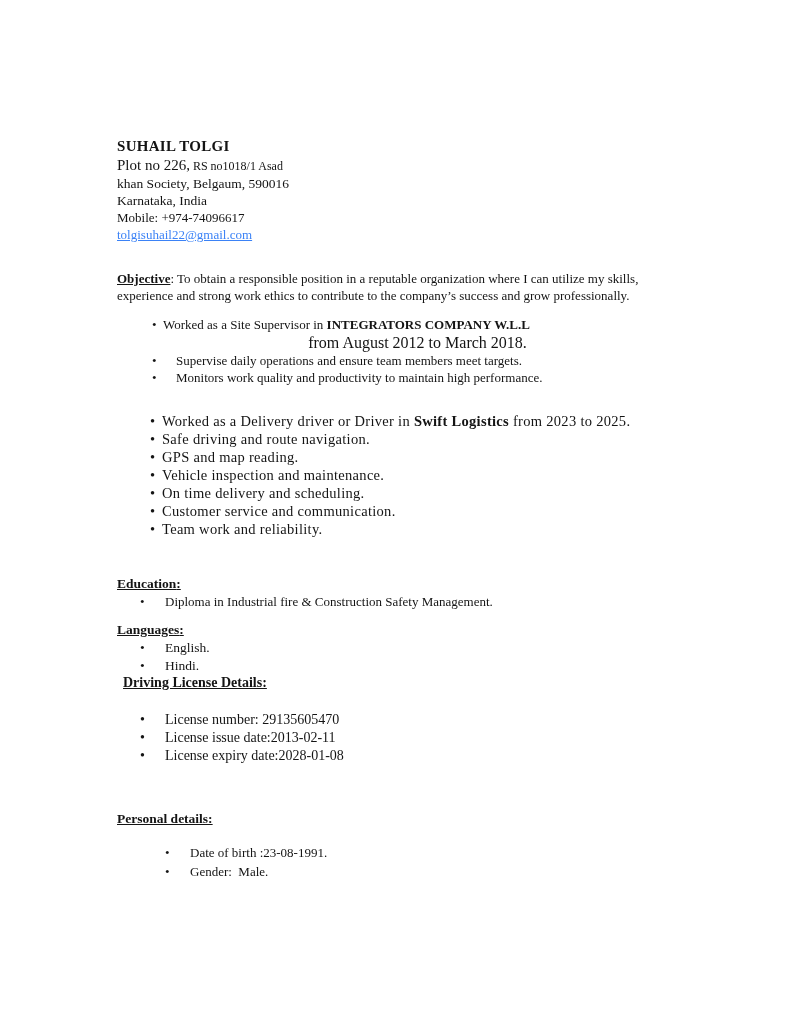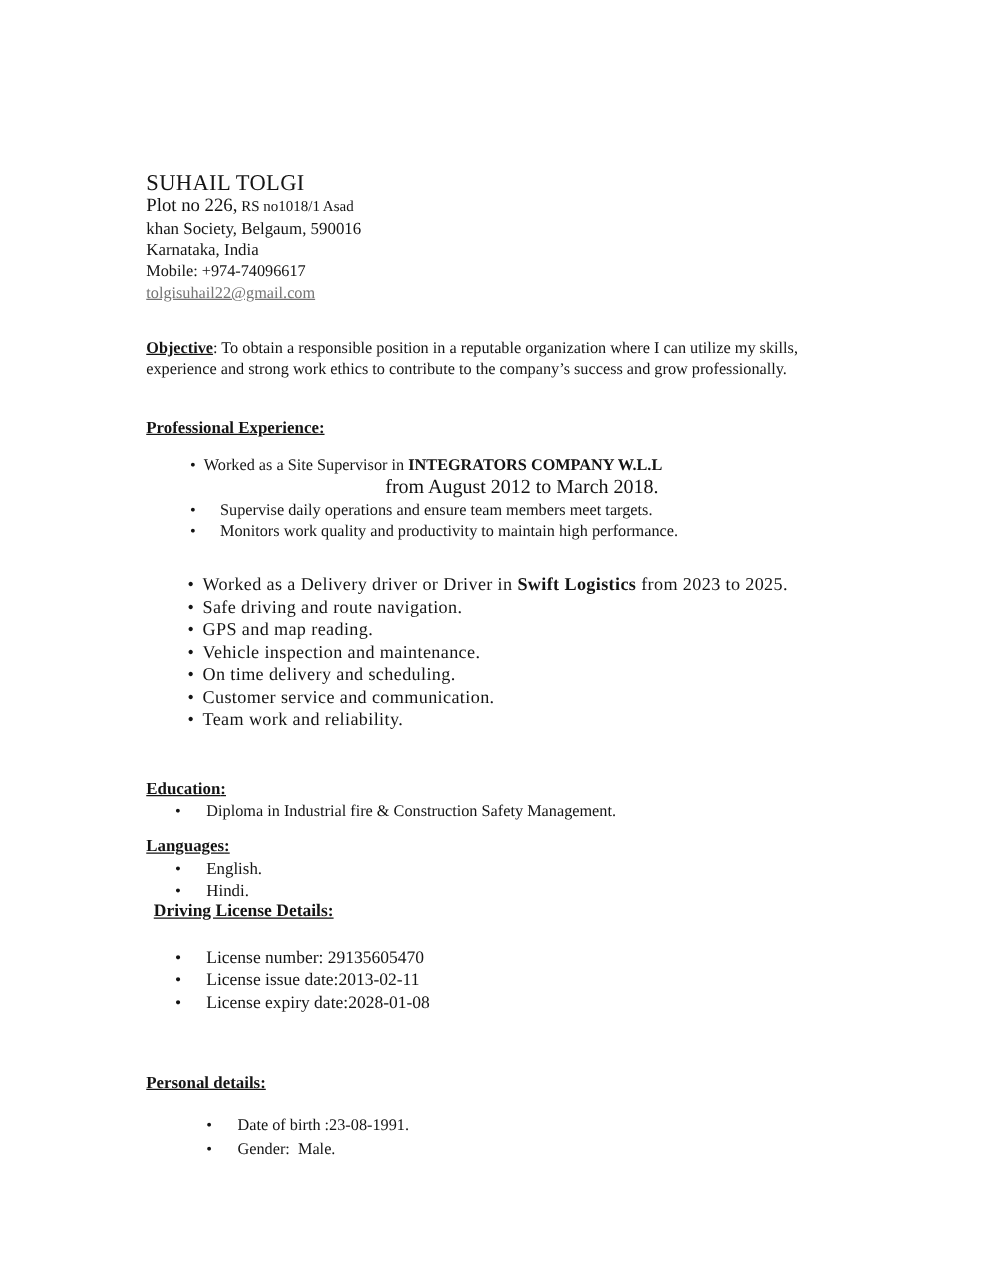--- a/index.html
+++ b/index.html
@@ -10,28 +10,28 @@
     background: #ffffff;
     font-family: "Liberation Serif", "DejaVu Serif", serif;
     color: #141414;
     box-sizing: border-box;
     padding: 137px 119px 0 117px;
     overflow: hidden;
   }
   .t { white-space: pre-wrap; }
 
   
-  .name { font-size: 18px; font-weight: normal; letter-spacing: 0.3px; line-height: 19px; }
+  .name { font-size: 15px; font-weight: bold; letter-spacing: 0.3px; line-height: 19px; }
   .addr1 { font-size: 15px; line-height: 18px; }
   .addr1 .small { font-size: 12px; }
   .addr { font-size: 13.5px; line-height: 17px; }
   .contact { }
   .mobile { font-size: 13px; line-height: 17px; }
   .email-line { font-size: 13px; line-height: 17px; }
-  .email-link { color: #737373; text-decoration: underline; cursor: pointer; }
+  .email-link { color: #3b82f6; text-decoration: underline; cursor: pointer; }
 
   
   .objective { margin-top: 27px; font-size: 13px; line-height: 17px; }
   .h-inline { font-weight: bold; text-decoration: underline; }
 
   
   .sec-h { font-weight: bold; font-size: 13.5px; text-decoration: underline; line-height: 18px; }
   .sec-h .no-u { text-decoration: none; font-weight: bold; }
 
   
@@ -77,21 +77,20 @@
   <div class="addr t">khan Society, Belgaum, 590016</div>
   <div class="addr t">Karnataka, India</div>
 
   <div class="contact">
     <div class="mobile t">Mobile: +974-74096617</div>
     <div class="email-line"><a class="email-link t">tolgisuhail22@gmail.com</a></div>
   </div>
 
   <div class="objective"><span class="h-inline t">Objective</span><span class="t">: </span><span class="t">To obtain a responsible position in a reputable organization where I can utilize my skills, experience and strong work ethics to contribute to the company’s success and grow professionally.</span></div>
 
-  <div class="sec-h exp-h t">Professional Experience:</div>
 
   <div class="g1 grp1">
     <div class="row">
       <span class="dot t">•</span>
       <span><span class="t">Worked as a Site Supervisor in </span><span class="bold t">INTEGRATORS COMPANY W.L.L</span></span>
     </div>
     <div class="cont t">from August 2012 to March 2018.</div>
     <div class="row">
       <span class="dot-wide t">•</span>
       <span class="t">Supervise daily operations and ensure team members meet targets.</span>

